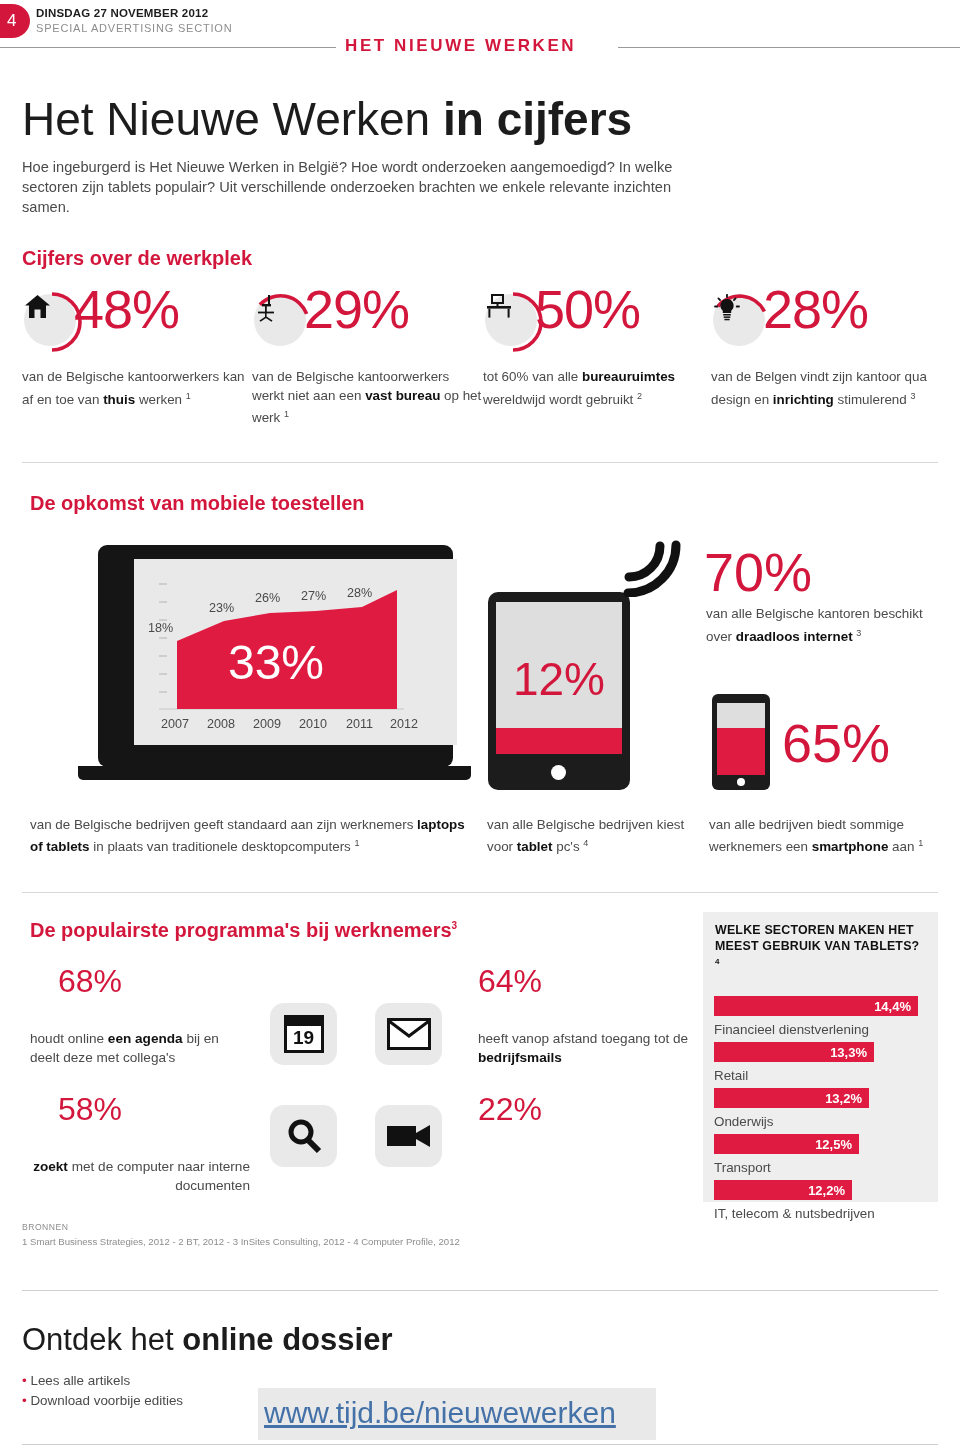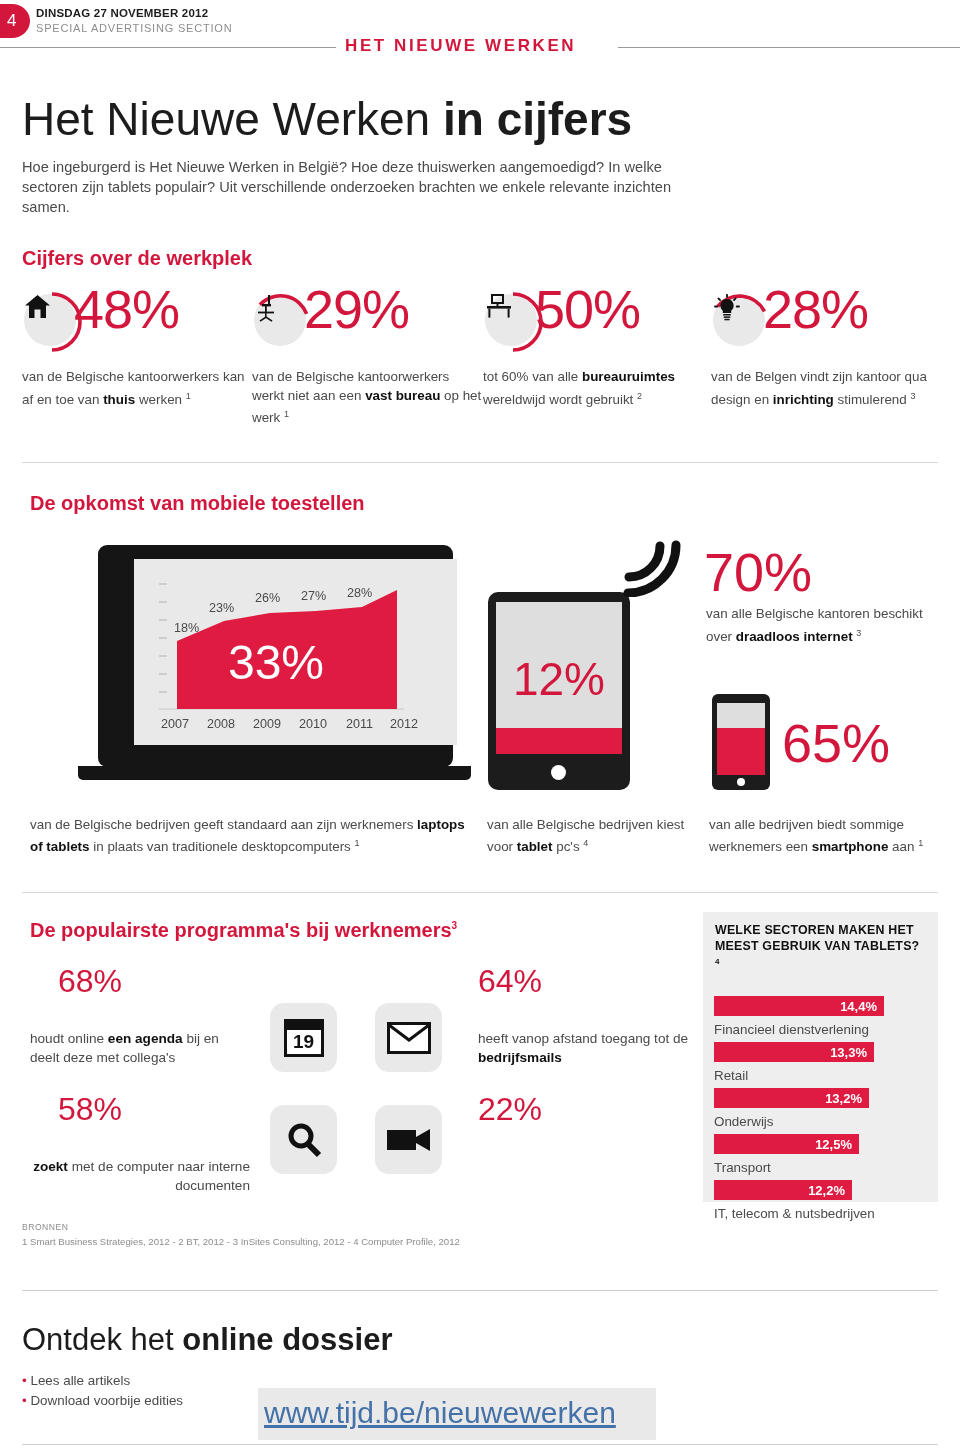--- a/index.html
+++ b/index.html
@@ -142,21 +142,21 @@
 
   .dev-desc { position: absolute; font-size: 13.4px; line-height: 19px; color: #4a4a4a; }
   .dev-desc b { color: #111; font-weight: bold; }
   .dev-desc sup { font-size: 9px; }
 
   
   .prog-pct { position: absolute; font-size: 32px; font-weight: 300; color: #d3173c; }
   .prog-desc { position: absolute; font-size: 13.6px; line-height: 19px; color: #4a4a4a; }
   .prog-desc b { color: #111; font-weight: bold; }
   .appicon {
-    position: absolute; width: 67px; height: 69px; border-radius: 14px; background: #e9e9e9;
+    position: absolute; width: 67px; height: 62px; border-radius: 14px; background: #e9e9e9;
     display: flex; align-items: center; justify-content: center;
   }
   .cal {
     width: 40px; height: 38px; background: #fff; border: 3px solid #111; position: relative;
   }
   .cal-top { position: absolute; left: 0; top: 0; width: 100%; height: 8px; background: #111; }
   .cal-num {
     position: absolute; left: 0; top: 8px; width: 100%; height: 24px;
     display: flex; align-items: center; justify-content: center;
     font-size: 19px; font-weight: bold; color: #111;
@@ -203,21 +203,21 @@
       <span>4</span>
     </div>
     <div class="mast-date">DINSDAG 27 NOVEMBER 2012</div>
     <div class="mast-sub">SPECIAL ADVERTISING SECTION</div>
     <div class="mast-rule-left"></div>
     <div class="mast-title">HET NIEUWE WERKEN</div>
     <div class="mast-rule-right"></div>
   </div>
 
   <h1 class="hero-title"><span>Het Nieuwe Werken </span><b>in cijfers</b></h1>
-  <p class="hero-lede">Hoe ingeburgerd is Het Nieuwe Werken in België? Hoe deze thuiswerken aangemoedigd? In welke sectoren zijn tablets populair? Uit verschillende onderzoeken brachten we enkele relevante inzichten samen.</p>
+  <p class="hero-lede">Hoe ingeburgerd is Het Nieuwe Werken in België? Hoe wordt onderzoeken aangemoedigd? In welke sectoren zijn tablets populair? Uit verschillende onderzoeken brachten we enkele relevante inzichten samen.</p>
 
   <div class="sec-head" style="left:22px; top:247px;">Cijfers over de werkplek</div>
 
   <div class="stat" style="left:22px; top:292px;">
     <div class="stat-row">
       <div class="dial">
         <div class="disc"></div>
         <svg width="60" height="60" viewBox="0 0 60 60">
           <path d="M30 2 A 28 28 0 0 1 30 58" fill="none" stroke="#d3173c" stroke-width="3.6"></path>
         </svg>
@@ -323,21 +323,21 @@
           <line x1="45" y1="61" x2="53" y2="61"></line>
           <line x1="45" y1="79" x2="53" y2="79"></line>
           <line x1="45" y1="97" x2="53" y2="97"></line>
           <line x1="45" y1="115" x2="53" y2="115"></line>
           <line x1="45" y1="133" x2="53" y2="133"></line>
         </g>
         <line x1="45" y1="150" x2="290" y2="150" stroke="#c8c8c8" stroke-width="1.2"></line>
         <path d="M63 82 L110 62 L156 54 L202 52 L248 48 L283 31 L283 150 L63 150 Z" fill="#e01b41"></path>
       </svg>
       <div class="chart-big">33%</div>
-      <div class="ptlabel" style="left:60px; top:62px;">18%</div>
+      <div class="ptlabel" style="left:34px; top:62px;">18%</div>
       <div class="ptlabel" style="left:95px; top:42px;">23%</div>
       <div class="ptlabel" style="left:141px; top:32px;">26%</div>
       <div class="ptlabel" style="left:187px; top:30px;">27%</div>
       <div class="ptlabel" style="left:233px; top:27px;">28%</div>
       <div class="yearlabel" style="left:47px;">2007</div>
       <div class="yearlabel" style="left:93px;">2008</div>
       <div class="yearlabel" style="left:139px;">2009</div>
       <div class="yearlabel" style="left:185px;">2010</div>
       <div class="yearlabel" style="left:232px;">2011</div>
       <div class="yearlabel" style="left:276px;">2012</div>
@@ -418,21 +418,21 @@
 
   <div class="prog-pct" style="left:478px; top:963px;">64%</div>
   <div class="prog-desc" style="left:478px; top:1029px; width:215px;"><span>heeft vanop afstand toegang tot de </span><b>bedrijfsmails</b></div>
 
   <div class="prog-pct" style="left:478px; top:1091px;">22%</div>
 
   <div class="sectors">
     <div class="sectors-title"><span>WELKE SECTOREN MAKEN HET MEEST GEBRUIK VAN TABLETS?</span> <sup>4</sup></div>
 
     <div class="sector-label" style="top:62px;">Financieel dienstverlening</div>
-    <div class="sector-bar" style="top:84px; width:170px;text-align:right;">14,4%</div>
+    <div class="sector-bar" style="top:84px; width:204px;text-align:right;">14,4%</div>
 
     <div class="sector-label" style="top:108px;">Retail</div>
     <div class="sector-bar" style="top:130px; width:160px;">13,3%</div>
 
     <div class="sector-label" style="top:154px;">Onderwijs</div>
     <div class="sector-bar" style="top:176px; width:155px;">13,2%</div>
 
     <div class="sector-label" style="top:200px;">Transport</div>
     <div class="sector-bar" style="top:222px; width:145px;">12,5%</div>
 

